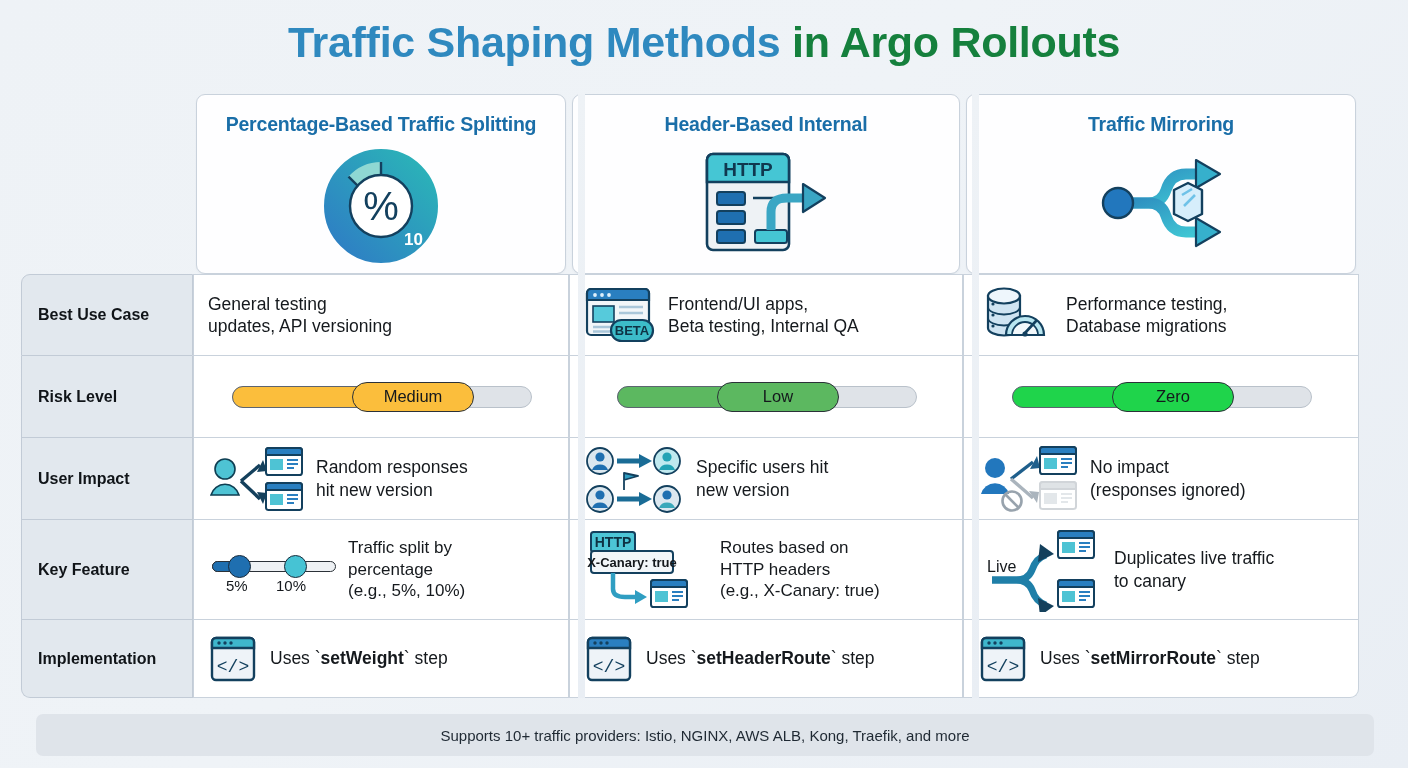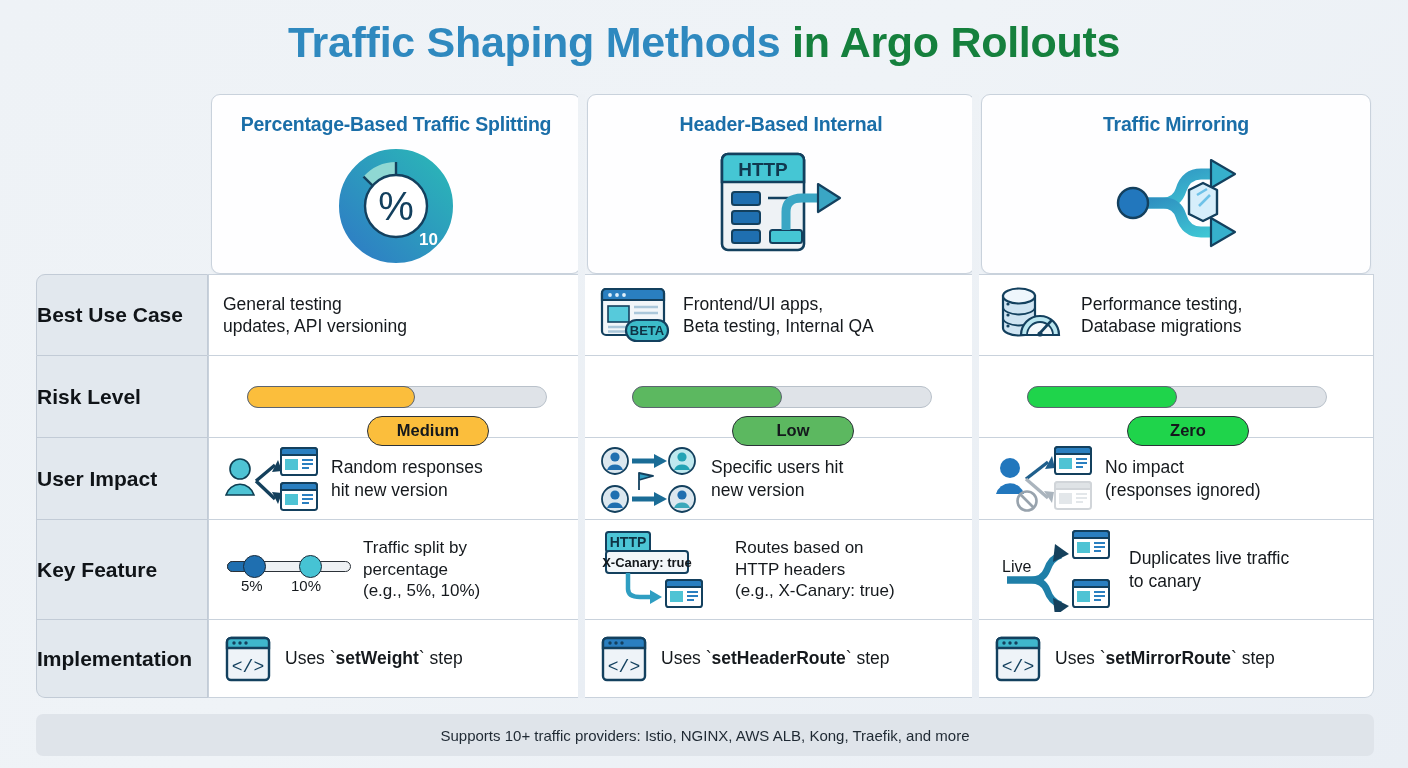--- a/index.html
+++ b/index.html
@@ -20,21 +20,21 @@
     letter-spacing: -0.3px;
     line-height: 1.15;
     white-space: nowrap;
   }
   .title .t-accent { color: #2f89bf; }
   .title .t-dark { color: #15803d; }
 
   
   .grid {
     position: absolute;
-    left: 36px; top: 94px;
+    left: 21px; top: 94px;
     width: 1068px; height: 604px;
     display: grid;
     grid-template-columns: 172px 376px 394px 396px;
     grid-template-rows: 180px 82px 82px 82px 100px 78px;
   }
 
   
   .hcard {
     background: #fefeff;
     border: 1.4px solid #c9d2dc;
@@ -52,21 +52,22 @@
   .hicon { margin-top: 12px; }
 
   .corner { background: transparent; border: none; }
 
   
   .lab {
     background: #e2e8ee;
     border: 1px solid #c2cbd6;
     border-top: none;
     display: flex; align-items: center;
-    font-size: 21px; font-weight: 700; color: #101418;
+    padding-left: 16px;
+    font-size: 16px; font-weight: 700; color: #101418;
   }
   .lab.first { border-top: 1px solid #c2cbd6; border-top-left-radius: 9px; border-top-right-radius: 0; }
   .lab.last { border-bottom-left-radius: 9px; }
 
   
   .cell {
     background: #ffffff;
     border: 1px solid #c9d2dc;
     border-left: none; border-top: none;
     display: flex; align-items: center;
@@ -95,21 +96,21 @@
     background: #dfe3e8; border: 1.3px solid #b9c1ca; border-radius: 12px;
   }
   .gauge .fill {
     position: absolute; left: 0; top: 4px; height: 22px;
     border: 1.3px solid #5c6470; border-radius: 12px;
   }
   .gauge .knob {
     position: absolute; top: 0; height: 30px;
     border: 1.6px solid #2b3138; border-radius: 16px;
     display: flex; align-items: center; justify-content: center;
-    font-size: 16.5px; font-weight: 700; color: #14181c; margin-top: 34px;
+    font-size: 16.5px; font-weight: 400; color: #14181c;
   }
 
   
   .slider { position: relative; width: 132px; height: 46px; }
   .slider .strack { position:absolute; left:4px; top:14px; width:124px; height:11px;
                     background:#eef1f4; border:1.3px solid #2b3138; border-radius:7px; }
   .slider .sfill { position:absolute; left:4px; top:14px; width:28px; height:11px;
                     background:#1f6fb0; border:1.3px solid #2b3138; border-radius:7px; }
   .slider .sknob { position:absolute; top:8px; width:23px; height:23px; border-radius:50%;
                     border:1.6px solid #1b2b3a; }

